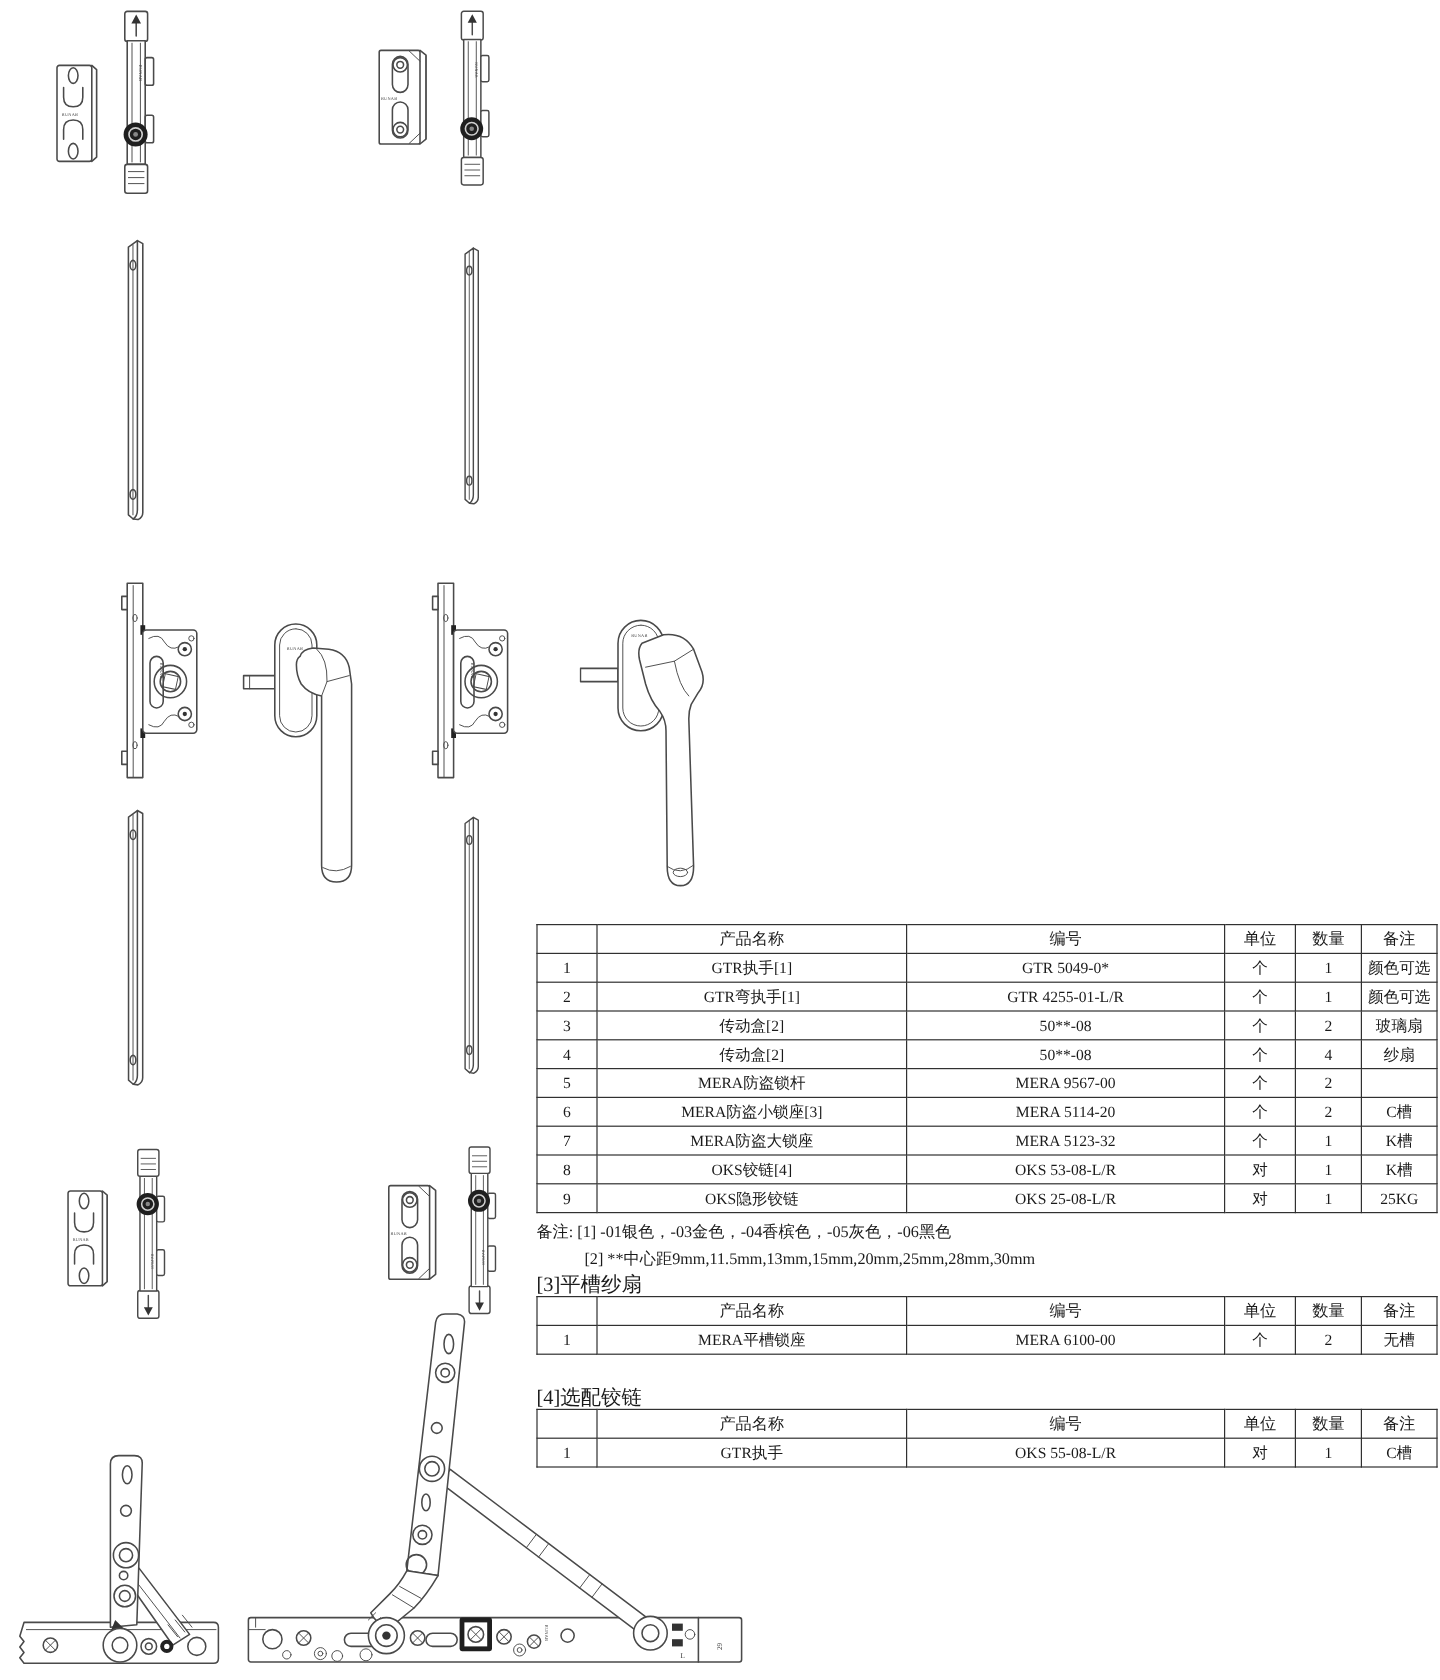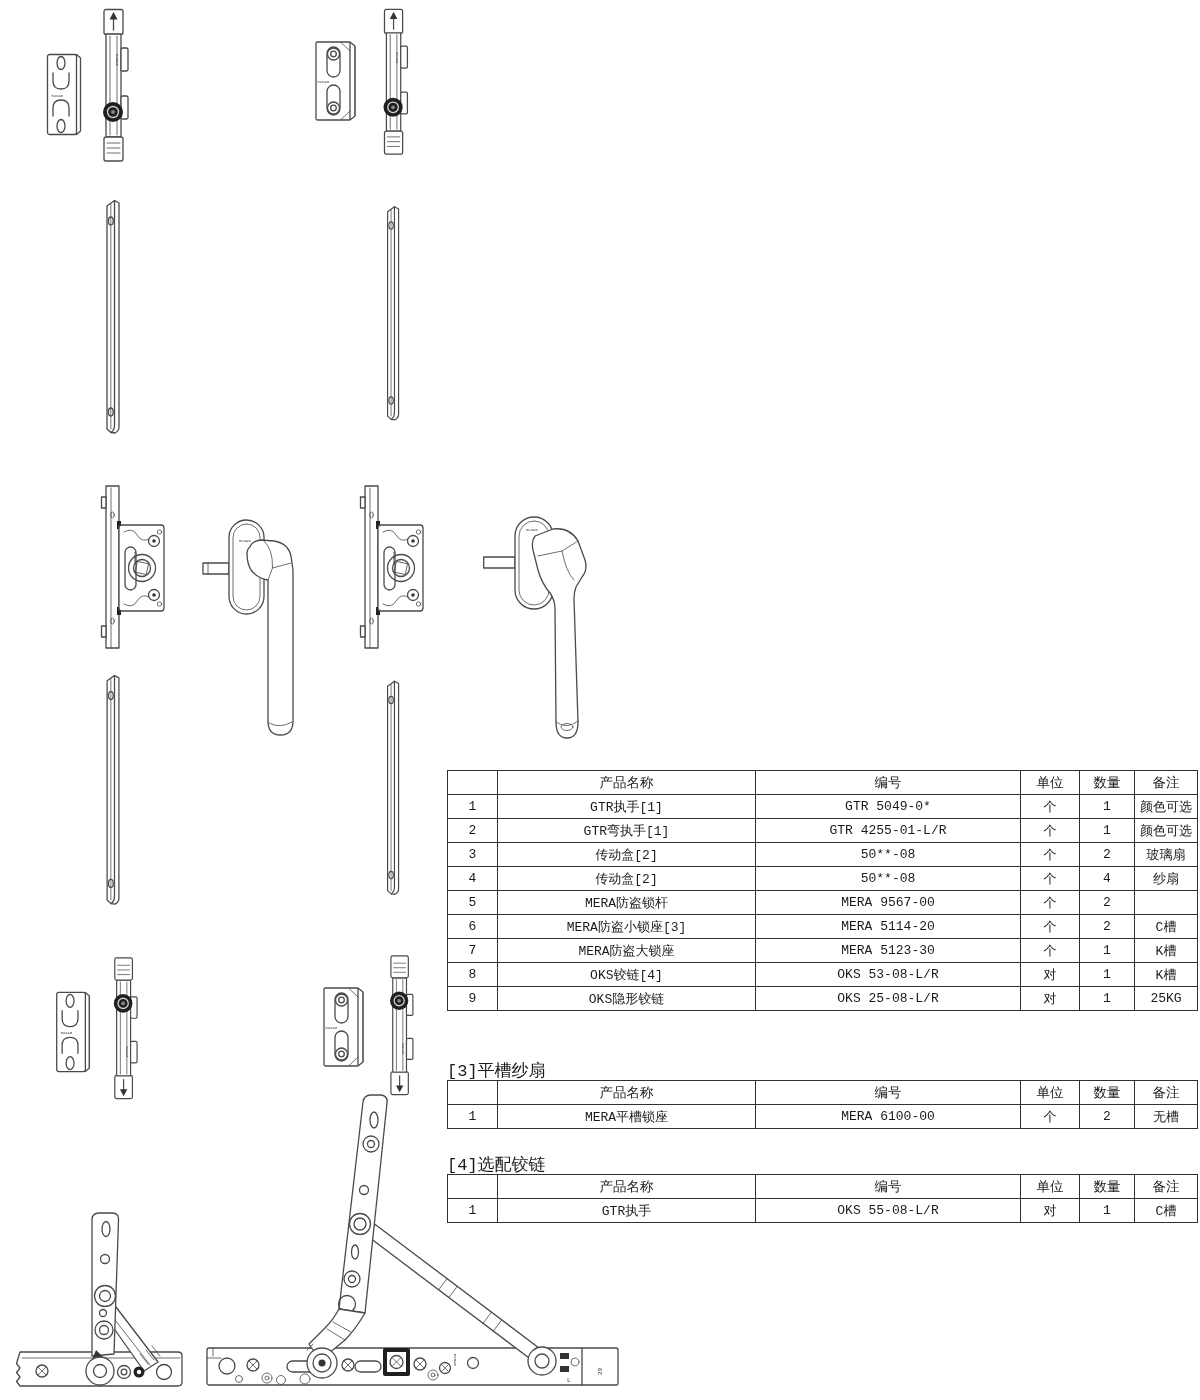--- a/index.html
+++ b/index.html
@@ -1,17 +1,17 @@
 <!DOCTYPE html>
 <html><head>
 <meta charset="utf-8">
 <style>
   html,body{margin:0;padding:0;background:#fff}
   .canvas{position:relative;width:1200px;height:1400px;background:#fff;overflow:hidden;
-          font-family:Liberation Mono, monospace;color:#1a1a1a}
+          font-family:Liberation Serif, serif;color:#1a1a1a}
   .draw{position:absolute}
   .ln{fill:none;stroke:#4a4a4a;stroke-width:1.3;stroke-linejoin:round;stroke-linecap:round}
   .lnf{fill:#fff;stroke:#4a4a4a;stroke-width:1.3;stroke-linejoin:round}
   .thin{stroke-width:0.8}
   .brand{font-size:3.6px;fill:#444;letter-spacing:.2px}
   .mark{font-size:6px;fill:#333}
   table.tbl{position:absolute;border-collapse:collapse;table-layout:fixed;background:#fff}
   .tbl td,.tbl th{border:1px solid #303030;text-align:center;vertical-align:middle;
        height:23px;padding:0 2px;font-weight:normal;font-size:13px;white-space:nowrap;overflow:hidden}
   .tbl th{font-size:13.5px}
@@ -326,21 +326,21 @@
       <td>6</td>
       <td>MERA防盗小锁座[3]</td>
       <td>MERA 5114-20</td>
       <td>个</td>
       <td>2</td>
       <td class="note-cell">C槽</td>
     </tr>
     <tr>
       <td>7</td>
       <td>MERA防盗大锁座</td>
-      <td>MERA 5123-30</td>
+      <td>MERA 5123-32</td>
       <td>个</td>
       <td>1</td>
       <td class="note-cell">K槽</td>
     </tr>
     <tr>
       <td>8</td>
       <td>OKS铰链[4]</td>
       <td>OKS 53-08-L/R</td>
       <td>对</td>
       <td>1</td>
@@ -350,20 +350,24 @@
       <td>9</td>
       <td>OKS隐形铰链</td>
       <td>OKS 25-08-L/R</td>
       <td>对</td>
       <td>1</td>
       <td class="note-cell">25KG</td>
     </tr>
   </tbody>
     </table>
 
+  <div class="notes" style="left:447px;top:1016px">
+    <div><span>备注:</span> <span>[1] -01银色，-03金色，-04香槟色，-05灰色，-06黑色</span></div>
+    <div class="l2">[2] **中心距9mm,11.5mm,13mm,15mm,20mm,25mm,28mm,30mm</div>
+  </div>
 
   <div class="sec-title" style="left:447px;top:1059px">[3]平槽纱扇</div>
   <table class="tbl" style="left:447px;top:1080px;width:750px">
     <colgroup>
         <col style="width:50px">
         <col style="width:258px">
         <col style="width:265px">
         <col style="width:59px">
         <col style="width:55px">
         <col style="width:63px">

